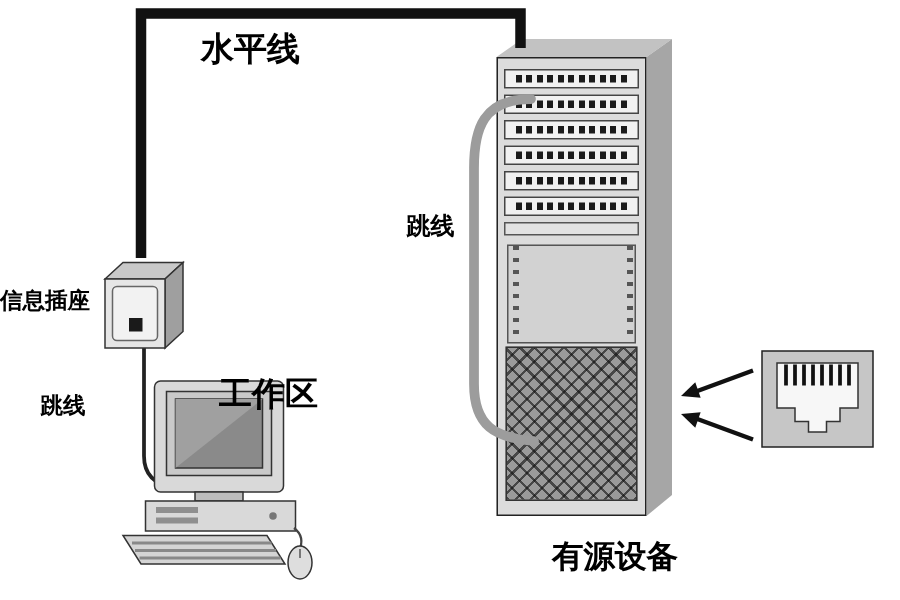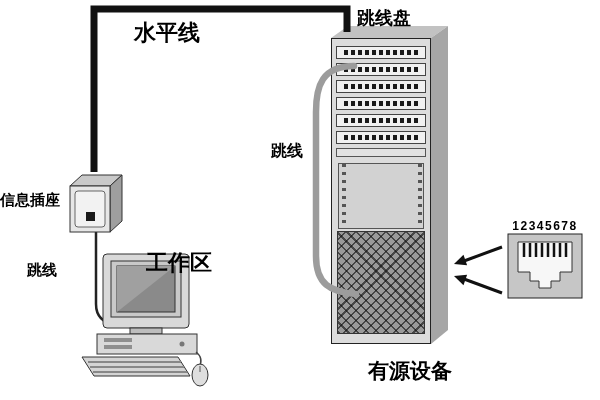--- a/index.html
+++ b/index.html
@@ -114,21 +114,19 @@
 
     <g>
       <line x1="502" y1="247" x2="464" y2="261" stroke="#111" stroke-width="3"></line>
       <polygon points="454,264 463.5,254.8 467.1,265.2" fill="#111"></polygon>
       <line x1="502" y1="293" x2="464" y2="279" stroke="#111" stroke-width="3"></line>
       <polygon points="454,276 463.5,285.2 467.1,274.8" fill="#111"></polygon>
     </g>
   </svg>
 
   <div class="label lbl-horizontal">水平线</div>
-  <div class="label lbl-patchpanel">跳线盘</div>
   <div class="label lbl-cord-mid">跳线</div>
   <div class="label lbl-outlet">信息插座</div>
   <div class="label lbl-cord-left">跳线</div>
   <div class="label lbl-workarea">工作区</div>
   <div class="label lbl-active">有源设备</div>
-  <div class="label lbl-pins">12345678</div>
 
 </div>
 
 </body></html>

